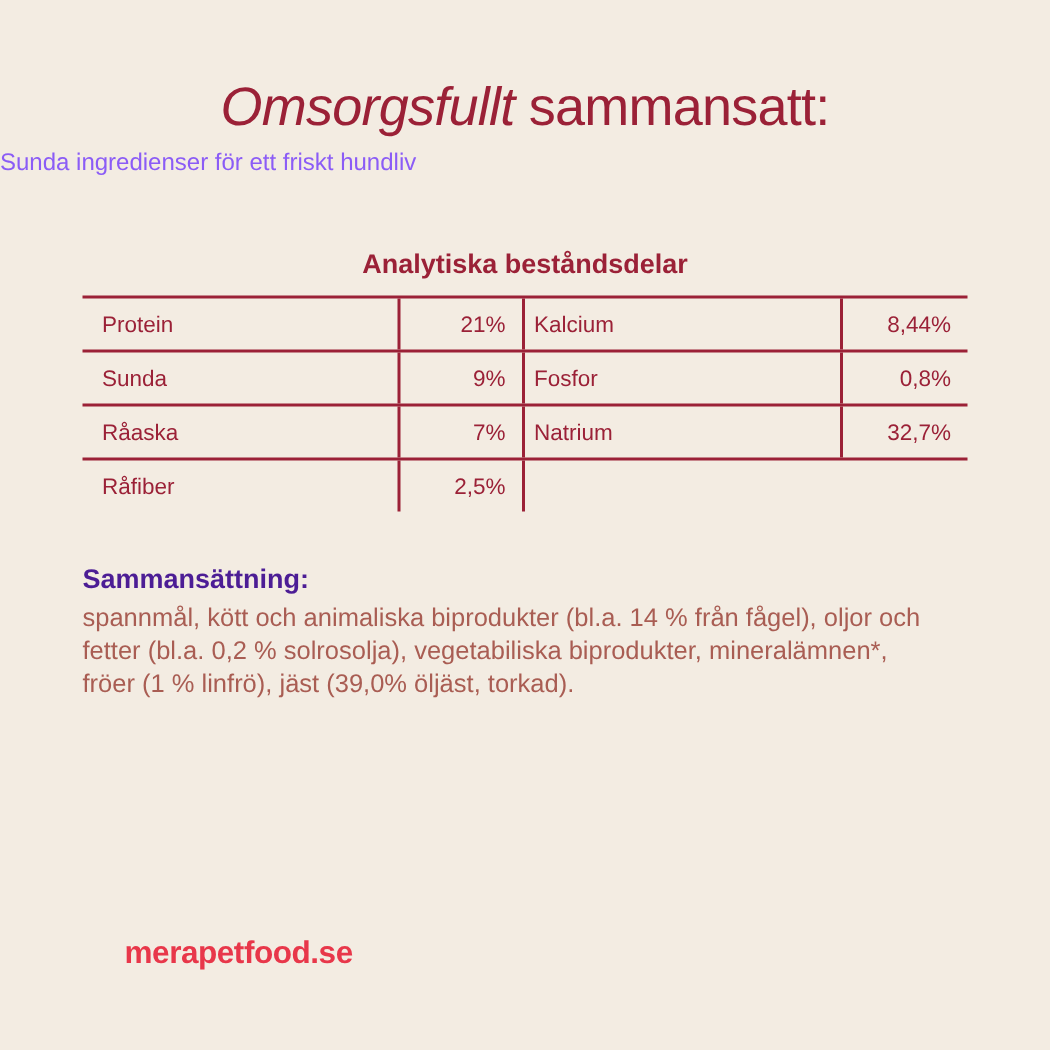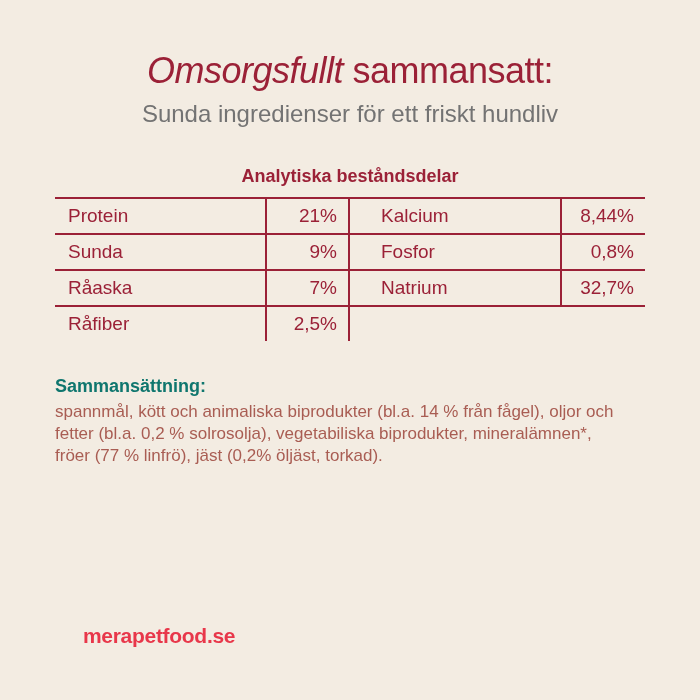--- a/index.html
+++ b/index.html
@@ -30,23 +30,23 @@
   }
   .title .emph {
     font-weight: normal;
     font-style: italic;
   }
   .subtitle {
     position: absolute;
     top: 100px;
     left: 0;
     width: 700px;
-    text-align: center;
-    font-size: 24px;
-    color: #737373;
+    text-align: left;
+    font-size: 16px;
+    color: #8b5cf6;
     white-space: nowrap;
   }
 
   
   .table-heading {
     position: absolute;
     top: 166px;
     left: 0;
     width: 700px;
     text-align: center;
@@ -55,48 +55,48 @@
     color: #9b2137;
   }
 
   
   .atable {
     position: absolute;
     top: 197px;
     left: 55px;
     width: 590px;
     color: #9b2137;
-    font-size: 19px;
+    font-size: 15px;
   }
   .trow {
     display: flex;
     height: 36px;
     align-items: center;
     border-top: 2px solid #9b2137;
   }
   .cell { height: 100%; display: flex; align-items: center; }
   .cell-label-left  { width: 210px; padding-left: 13px; }
   .cell-value-left  { width: 85px;  justify-content: flex-end; padding-right: 11px;
                       border-left: 2px solid #9b2137; border-right: 2px solid #9b2137; padding-left: 16px; }
-  .cell-label-right { width: 210px; padding-left: 31px; border-radius: 13px; }
+  .cell-label-right { width: 210px; padding-left: 6px; border-radius: 13px; }
   .cell-value-right { width: 85px;  justify-content: flex-end; padding-right: 11px;
                       border-left: 2px solid #9b2137; }
   .trow.last .cell-value-right { border-left: none; }
 
   
   .composition {
     position: absolute;
     top: 376px;
     left: 55px;
     width: 600px;
   }
   .composition-heading {
     font-size: 18px;
     font-weight: bold;
-    color: #0f766e;
+    color: #4c1d95;
     margin-bottom: 4px;
   }
   .composition-line {
     font-size: 17px;
     line-height: 22px;
     color: #a95d53;
     white-space: nowrap;
   }
 
   
@@ -151,18 +151,18 @@
       <div class="cell cell-label-right"></div>
       <div class="cell cell-value-right"></div>
     </div>
 
   </div>
 
   <div class="composition">
     <div class="composition-heading">Sammansättning:</div>
     <div class="composition-line">spannmål, kött och animaliska biprodukter (bl.a. 14 % från fågel), oljor och</div>
     <div class="composition-line">fetter (bl.a. 0,2 % solrosolja), vegetabiliska biprodukter, mineralämnen*,</div>
-    <div class="composition-line">fröer (77 % linfrö), jäst (0,2% öljäst, torkad).</div>
+    <div class="composition-line">fröer (1 % linfrö), jäst (39,0% öljäst, torkad).</div>
   </div>
 
   <div class="website">merapetfood.se</div>
 
 </div>
 
 </body></html>

